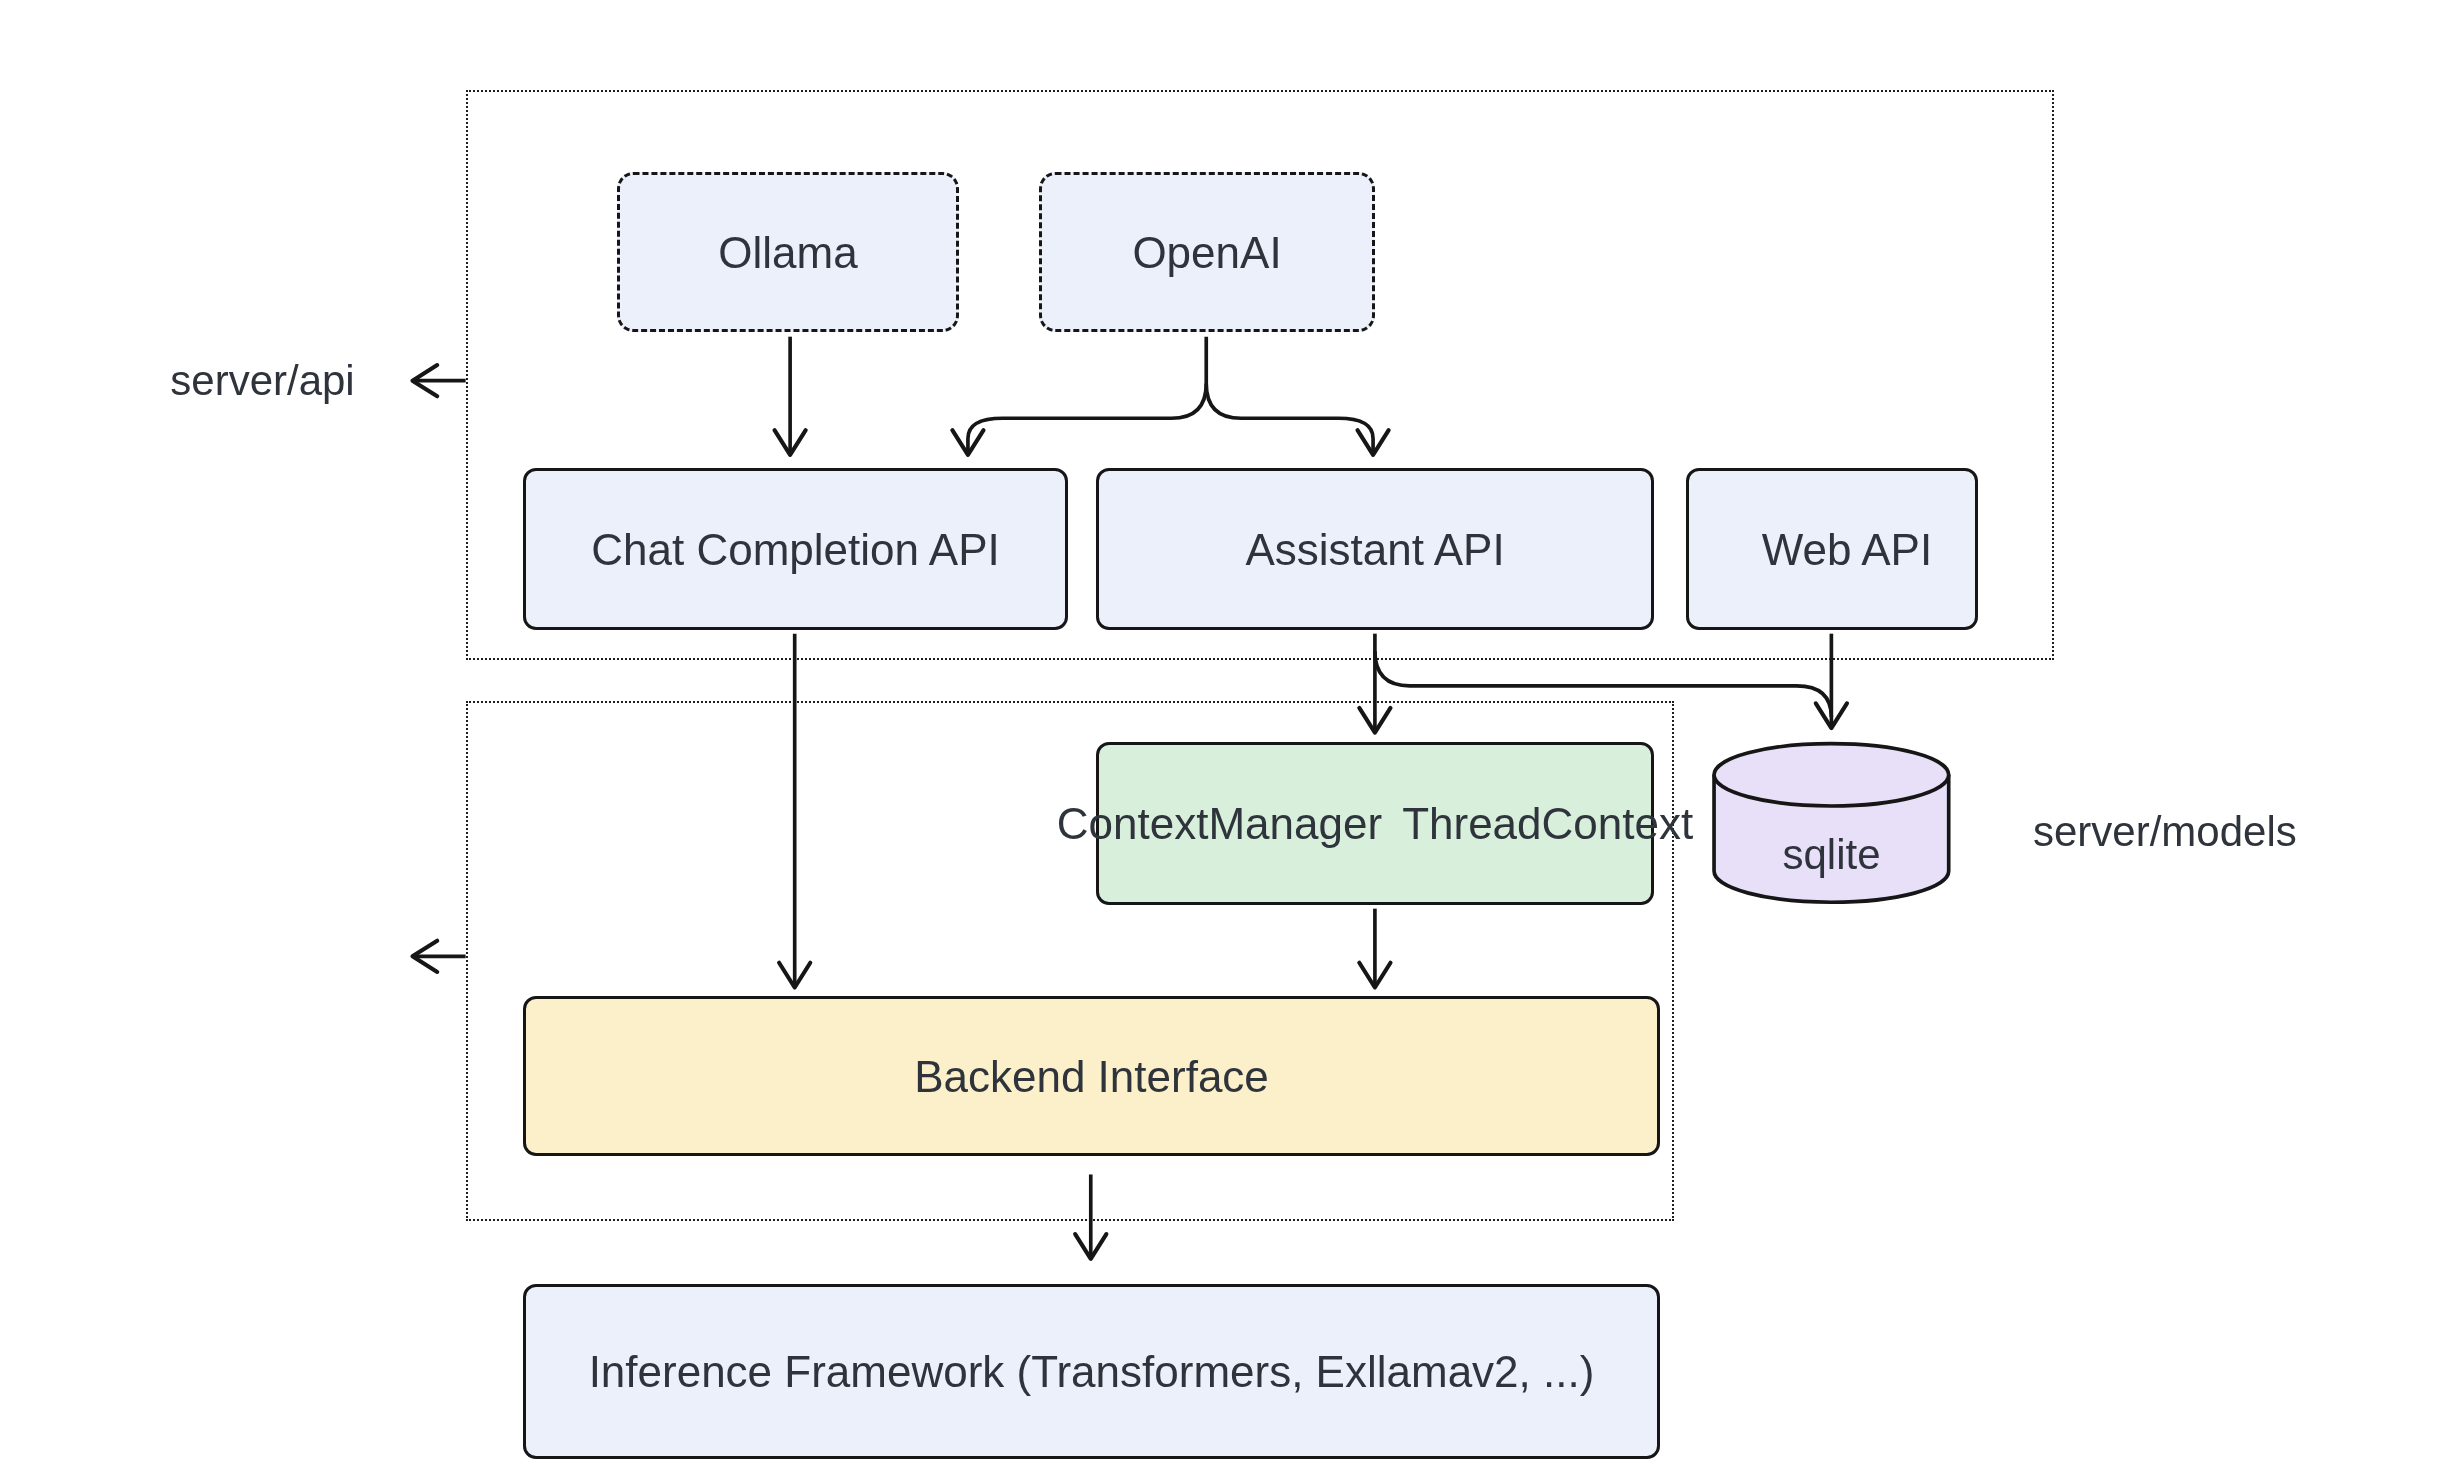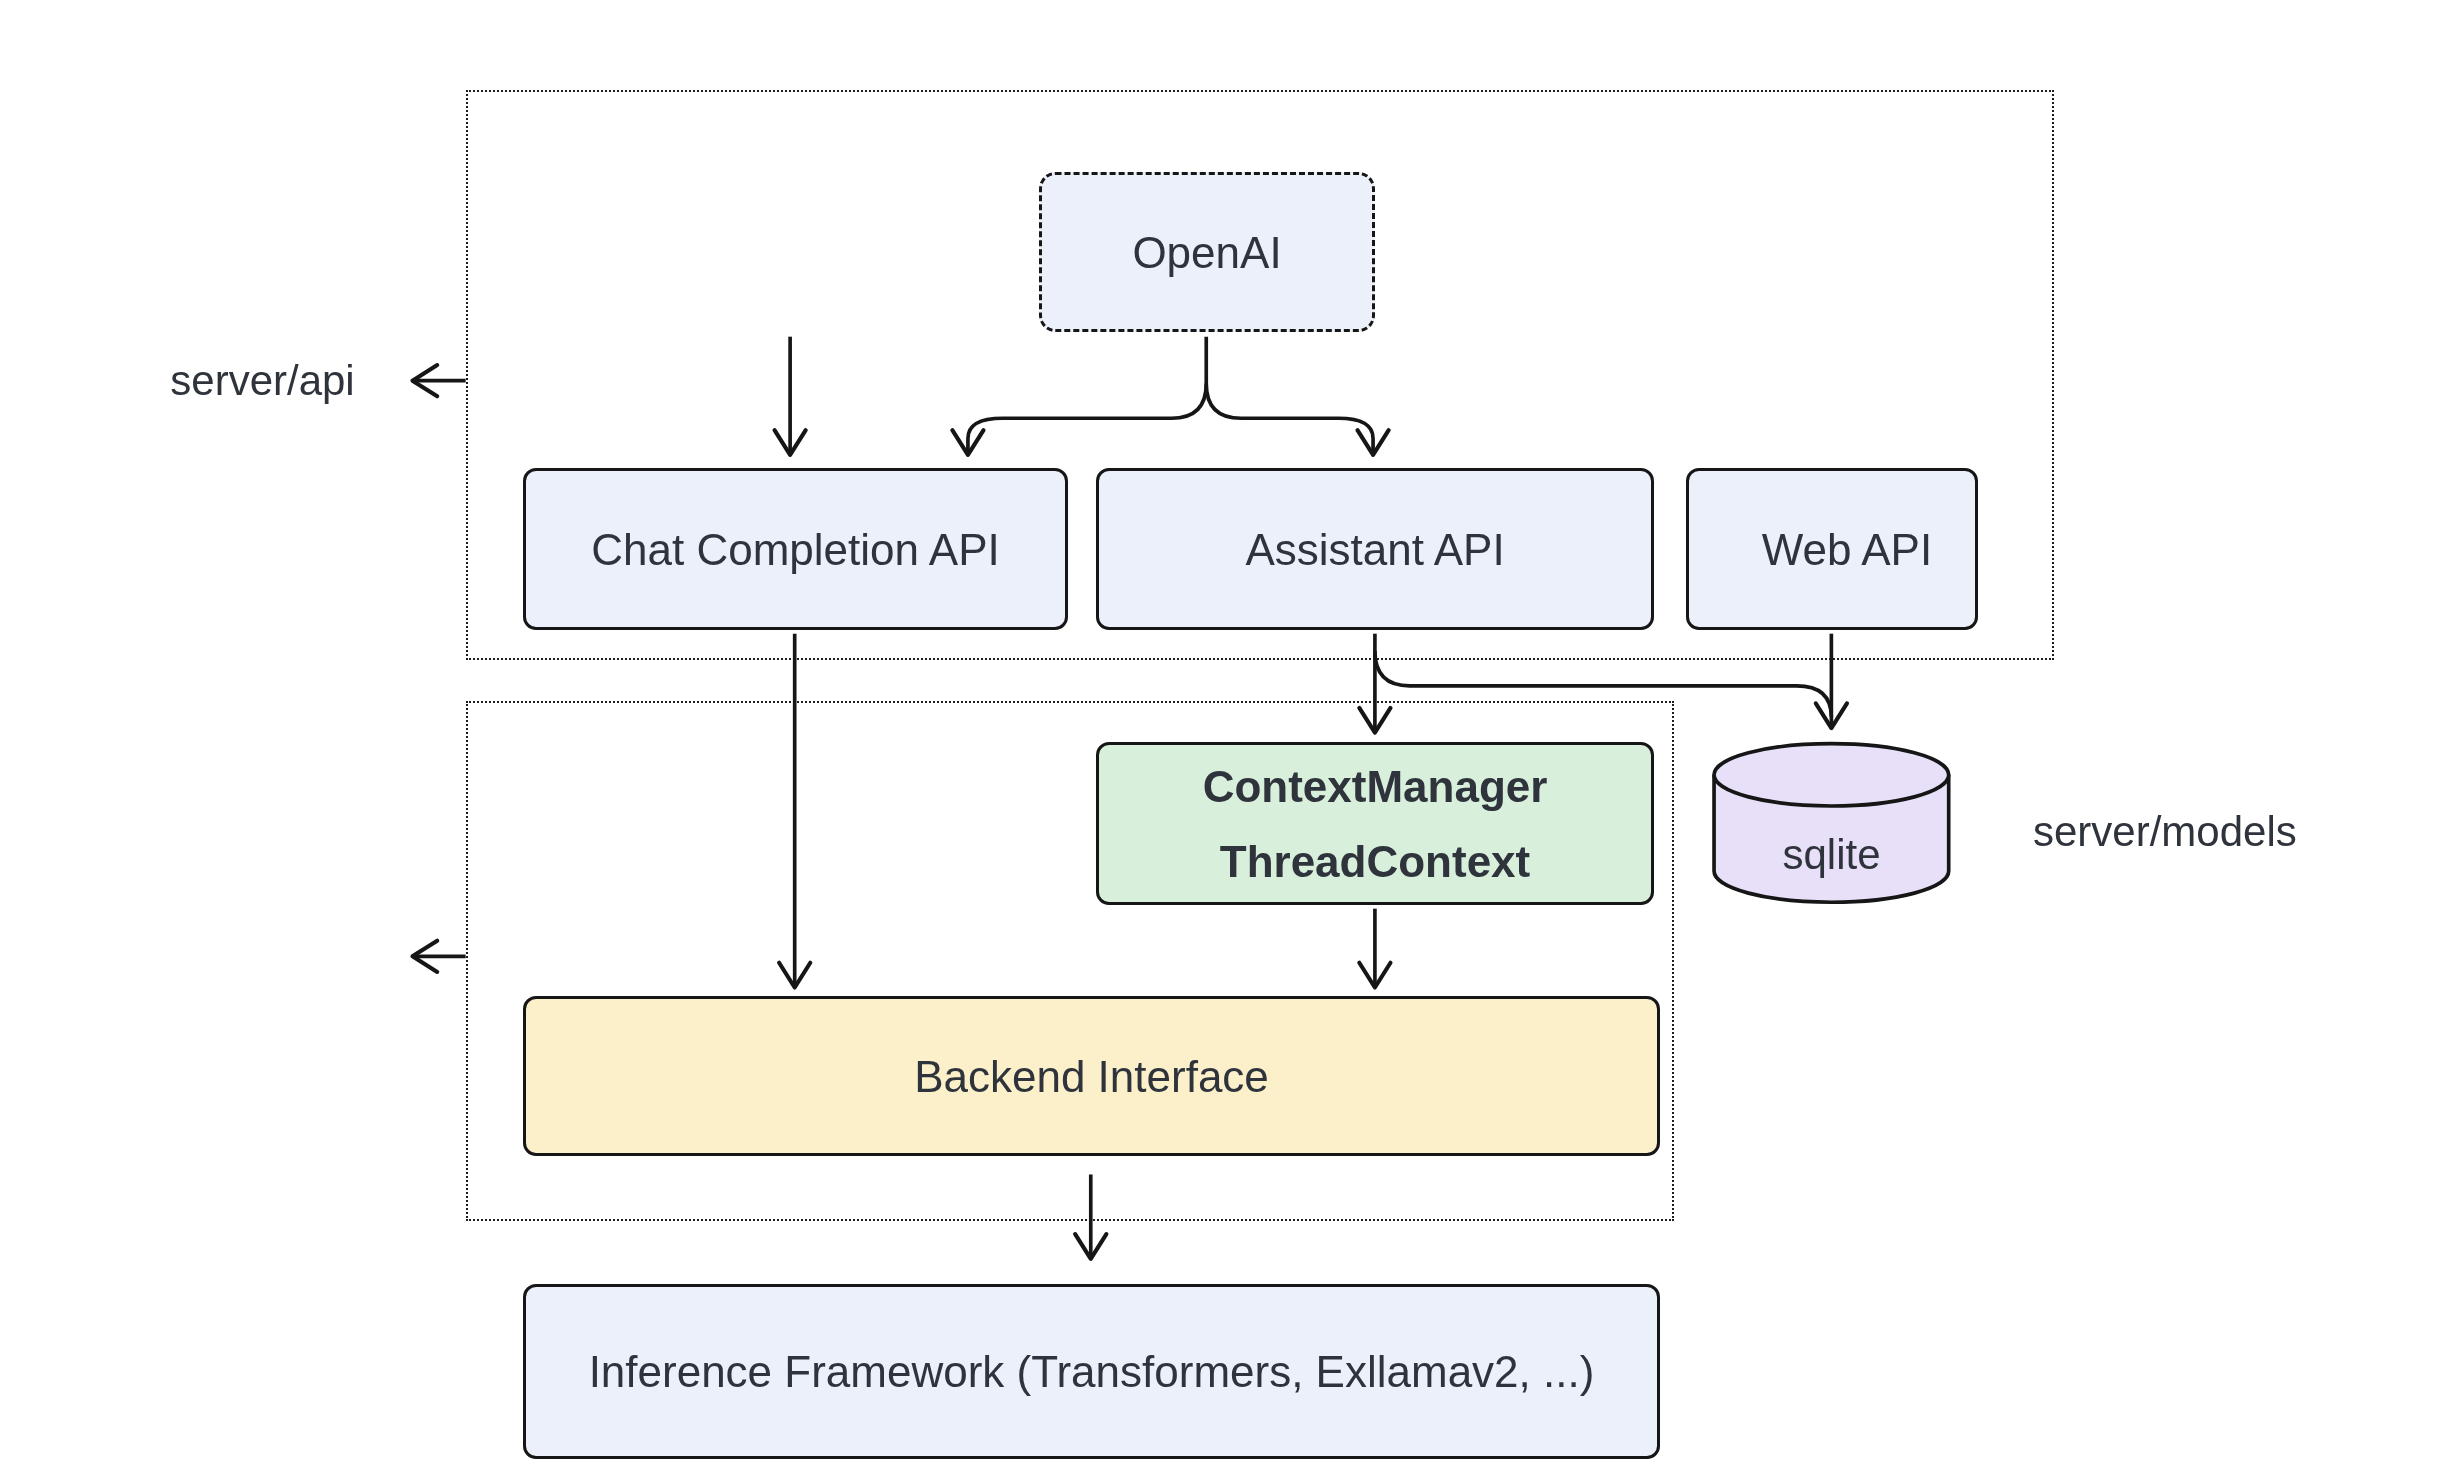--- a/index.html
+++ b/index.html
@@ -52,21 +52,21 @@
     color: #2f343c;
   }
   .right-align { text-align: center; }
   .cyl-label {
     position: absolute;
     font-size: 42px;
     line-height: 50px;
     text-align: center;
     color: #2f343c;
   }
-  .two-line { flex-direction: column; gap: 20px; font-weight: bold; }
+  .two-line { gap: 20px; }
 </style>
 </head>
 <body>
 
 <div class="canvas">
 
   <div class="container-box" style="left:466px; top:90px; width:1588px; height:570px;"></div>
   <div class="container-box" style="left:466px; top:701px; width:1208px; height:520px;"></div>
 
   <svg class="layer" viewBox="0 0 2686 1614" xmlns="http://www.w3.org/2000/svg">
@@ -97,20 +97,23 @@
     <path d="M 508 415 L 452 415" fill="none" stroke="#161616" stroke-width="4" marker-end="url(#arrow)"></path>
 
     <path d="M 508 1043 L 452 1043" fill="none" stroke="#161616" stroke-width="4" marker-end="url(#arrow)"></path>
 
     <g>
       <path d="M 1870 845 L 1870 950 A 128 34 0 0 0 2126 950 L 2126 845" fill="#e8dff8" stroke="#161616" stroke-width="4"></path>
       <ellipse cx="1998" cy="845" rx="128" ry="34" fill="#e8dff8" stroke="#161616" stroke-width="4"></ellipse>
     </g>
   </svg>
 
+  <div class="node dashed fill-blue" style="left:617px; top:172px; width:342px; height:160px;">
+    <span>Ollama</span>
+  </div>
   <div class="node dashed fill-blue" style="left:1039px; top:172px; width:336px; height:160px;">
     <span>OpenAI</span>
   </div>
 
   <div class="node fill-blue" style="left:523px; top:468px; width:545px; height:162px;">
     <span>Chat Completion API</span>
   </div>
   <div class="node fill-blue" style="left:1096px; top:468px; width:558px; height:162px;">
     <span>Assistant API</span>
   </div>

